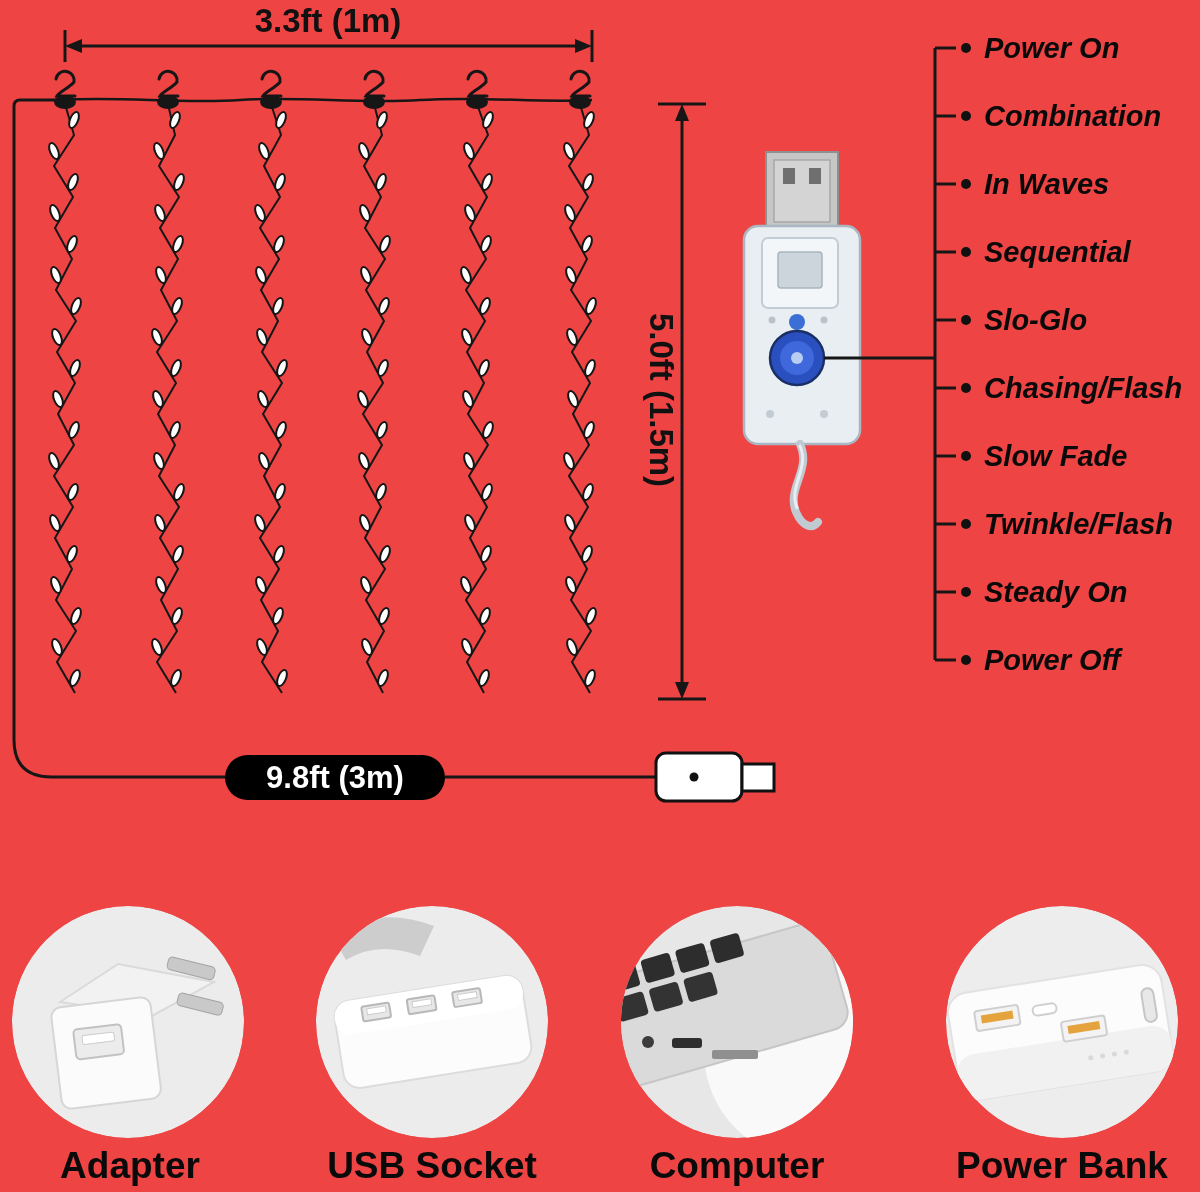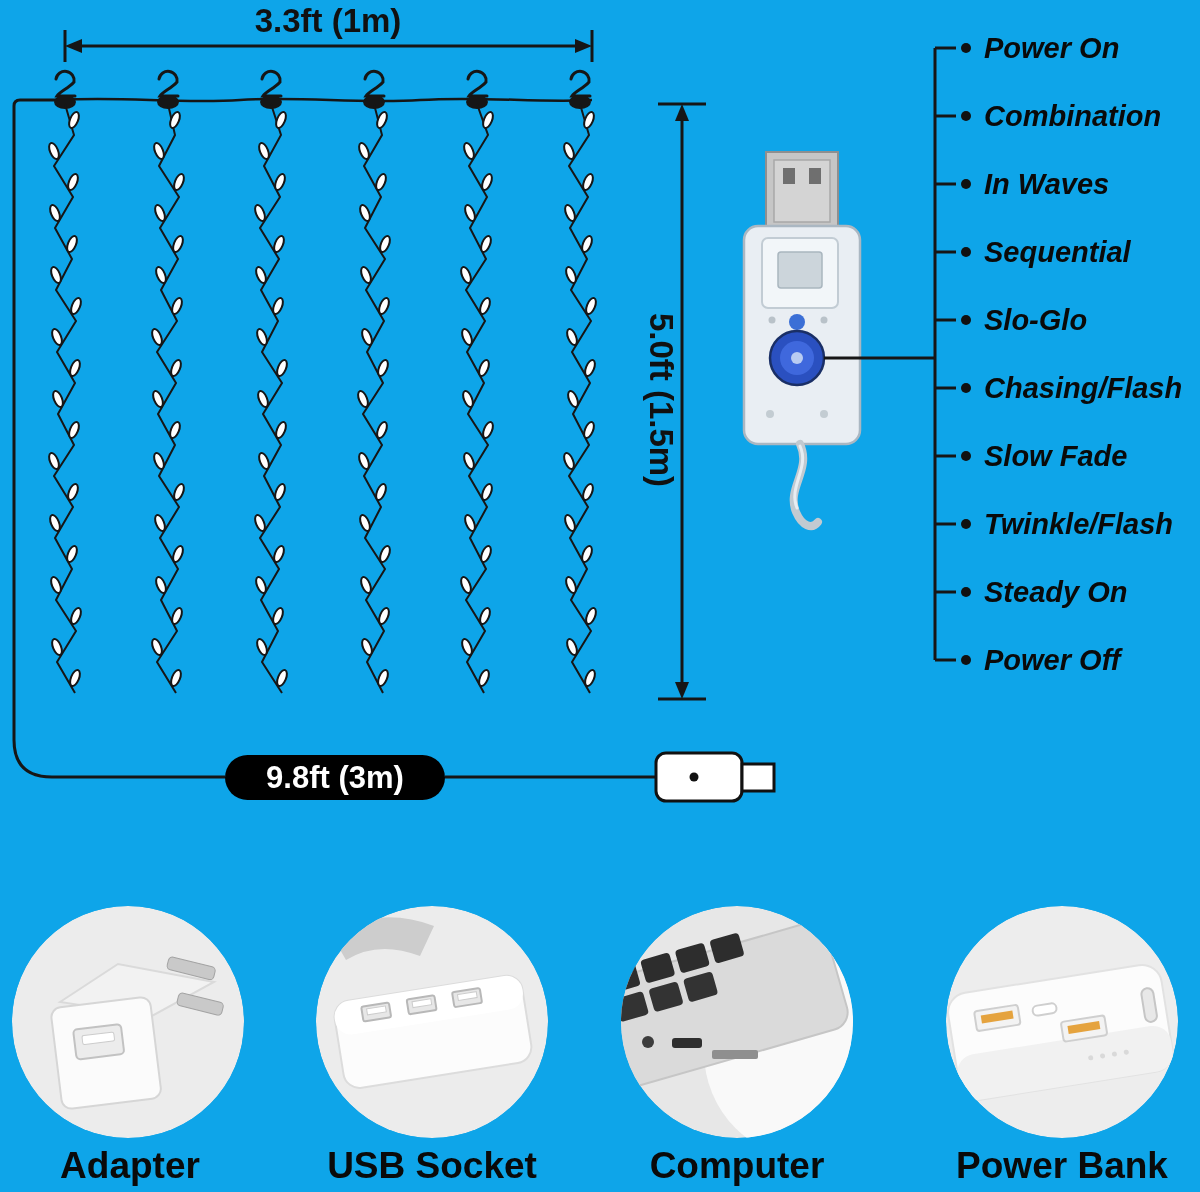--- a/index.html
+++ b/index.html
@@ -1,16 +1,16 @@
 <!DOCTYPE html>
 <html><head>
 <meta charset="utf-8">
 <style>
   html,body{margin:0;padding:0;background:#ffffff}
-  .canvas{position:relative;width:1200px;height:1192px;background:#0ea5e9;font-family:"Liberation Sans",sans-serif;overflow:hidden}
+  .canvas{position:relative;width:1200px;height:1192px;background:#ef4444;font-family:"Liberation Sans",sans-serif;overflow:hidden}
   svg{display:block}
   .dim-label{font:700 33px "Liberation Sans",sans-serif;fill:#111111}
   .mode-label{font:italic 700 29px "Liberation Sans",sans-serif;fill:#0a0a0a}
   .oval-label{font:700 31px "Liberation Sans",sans-serif;fill:#ffffff}
   .power-label{font:700 37px "Liberation Sans",sans-serif;fill:#0a0a0a}
   .ln{stroke:#161616;stroke-width:3;fill:none}
   .ln2{stroke:#161616;stroke-width:2.5;fill:none}
 </style>
 </head>
 <body>

